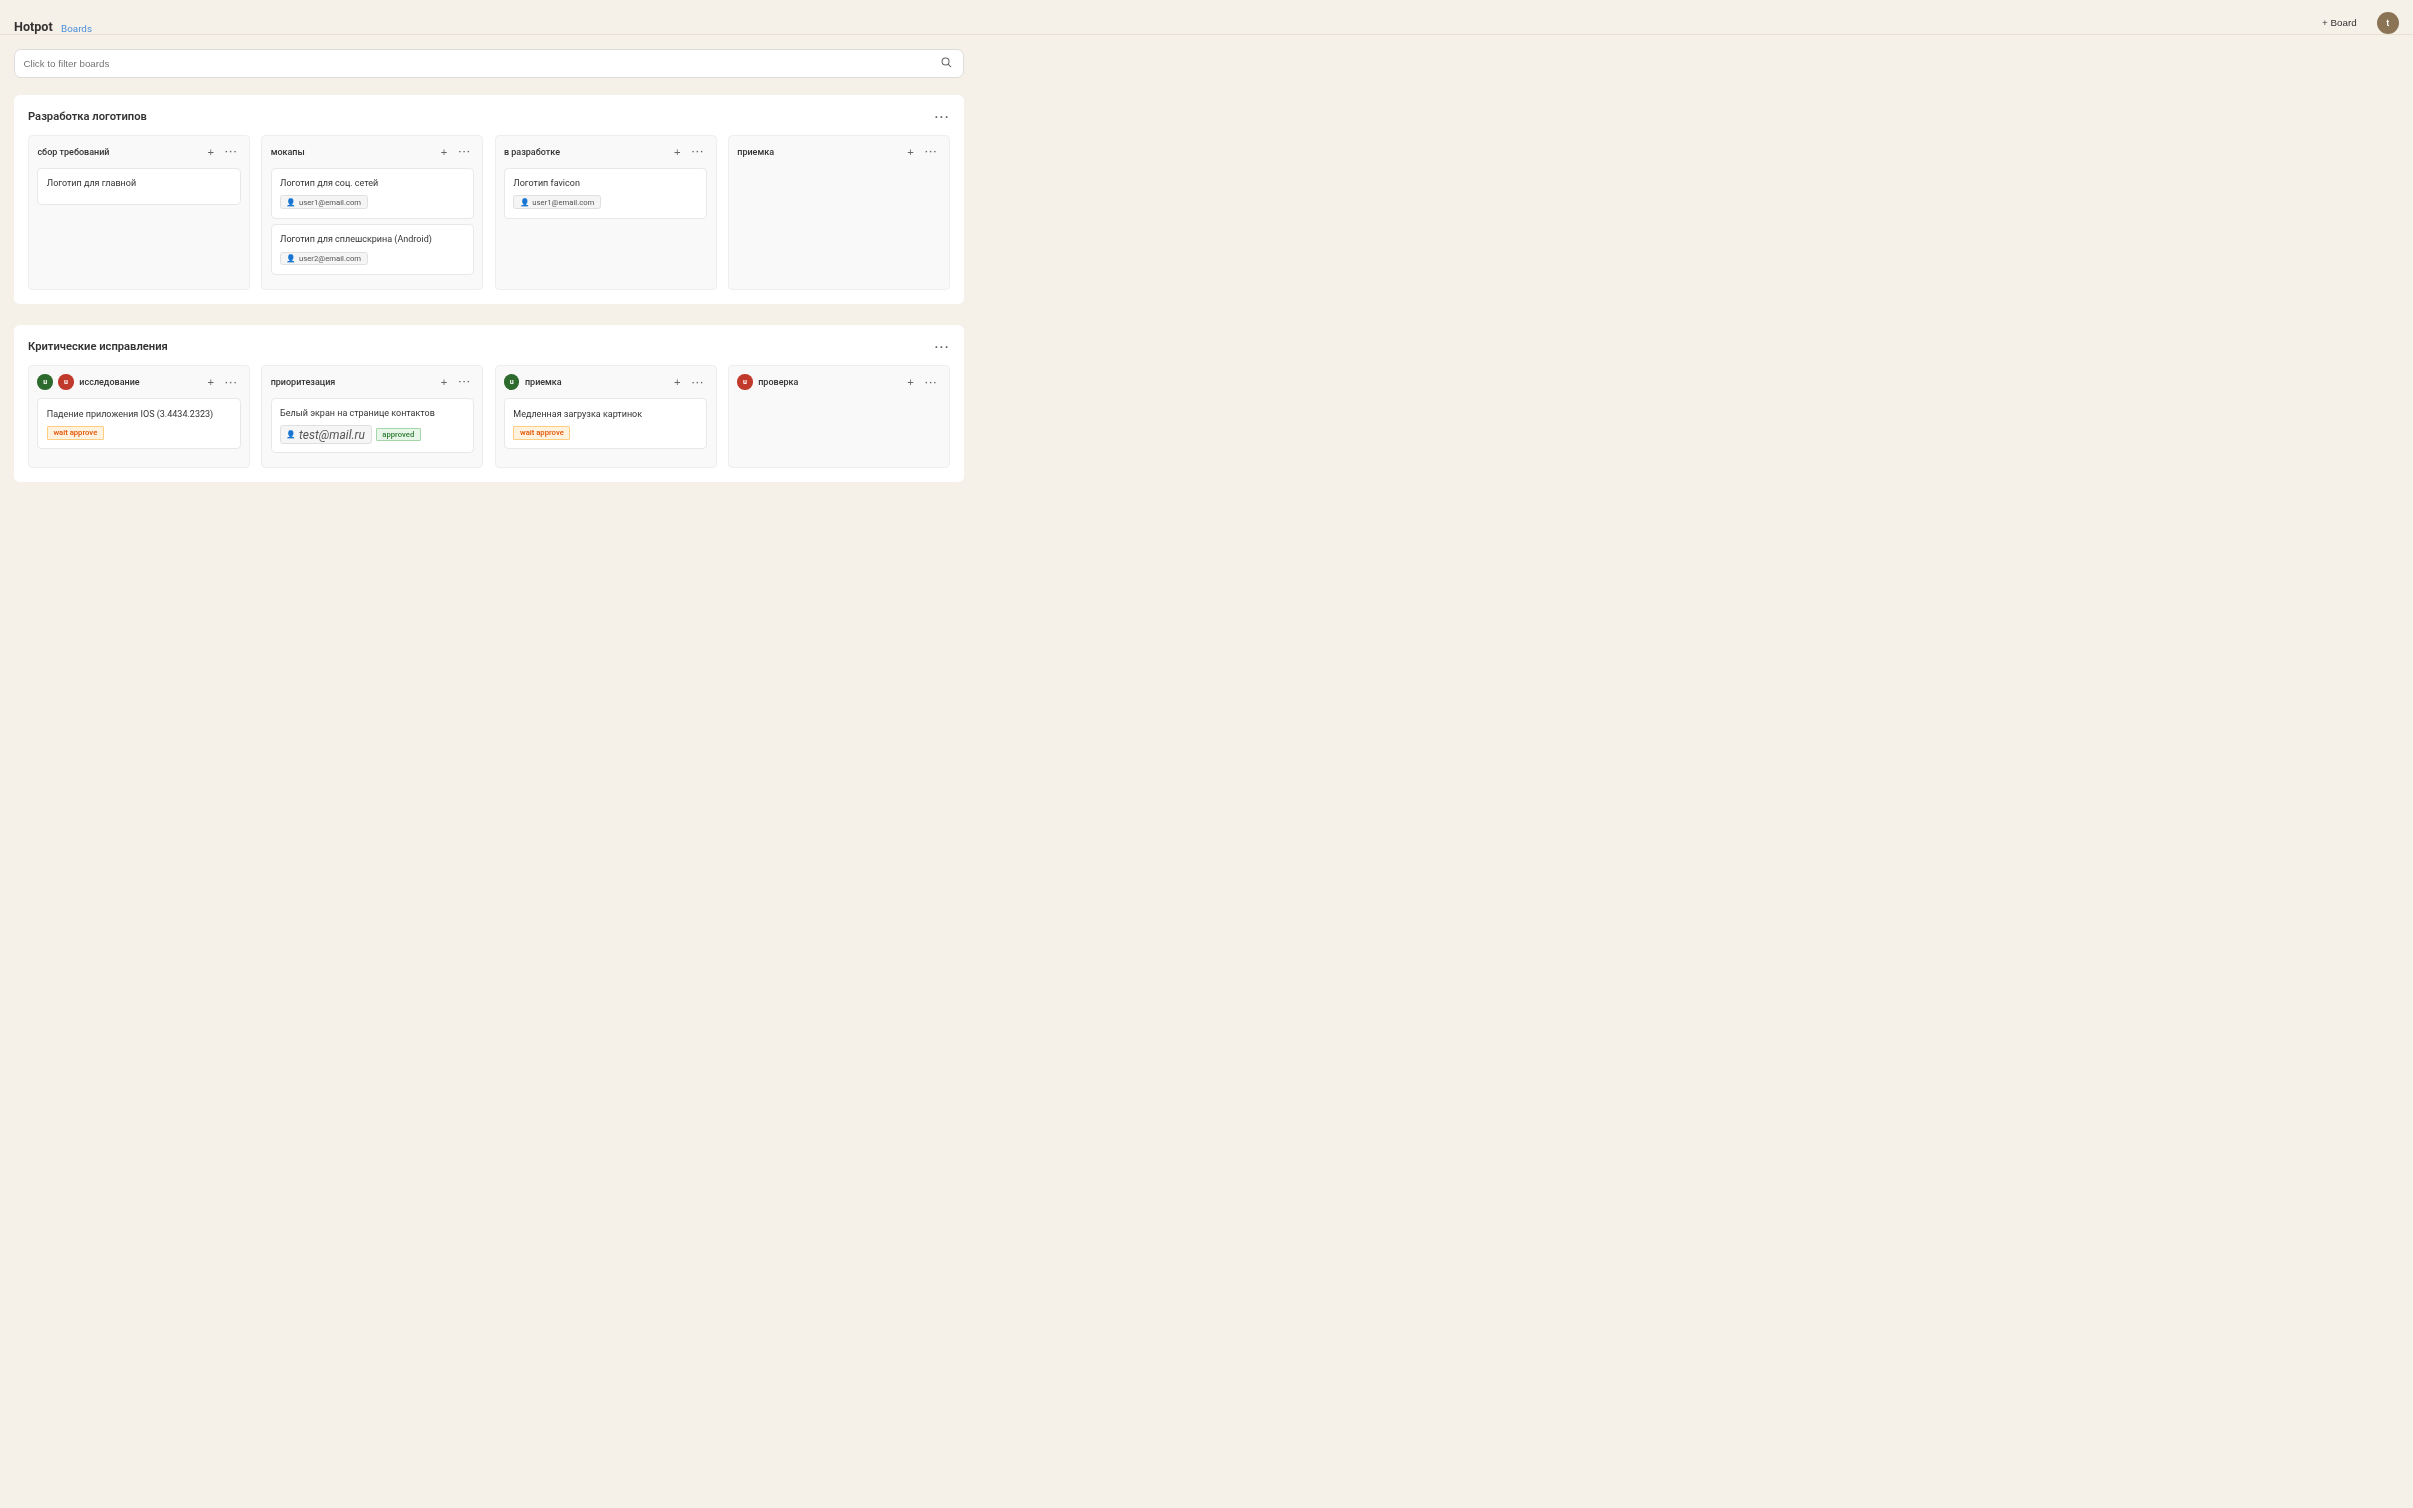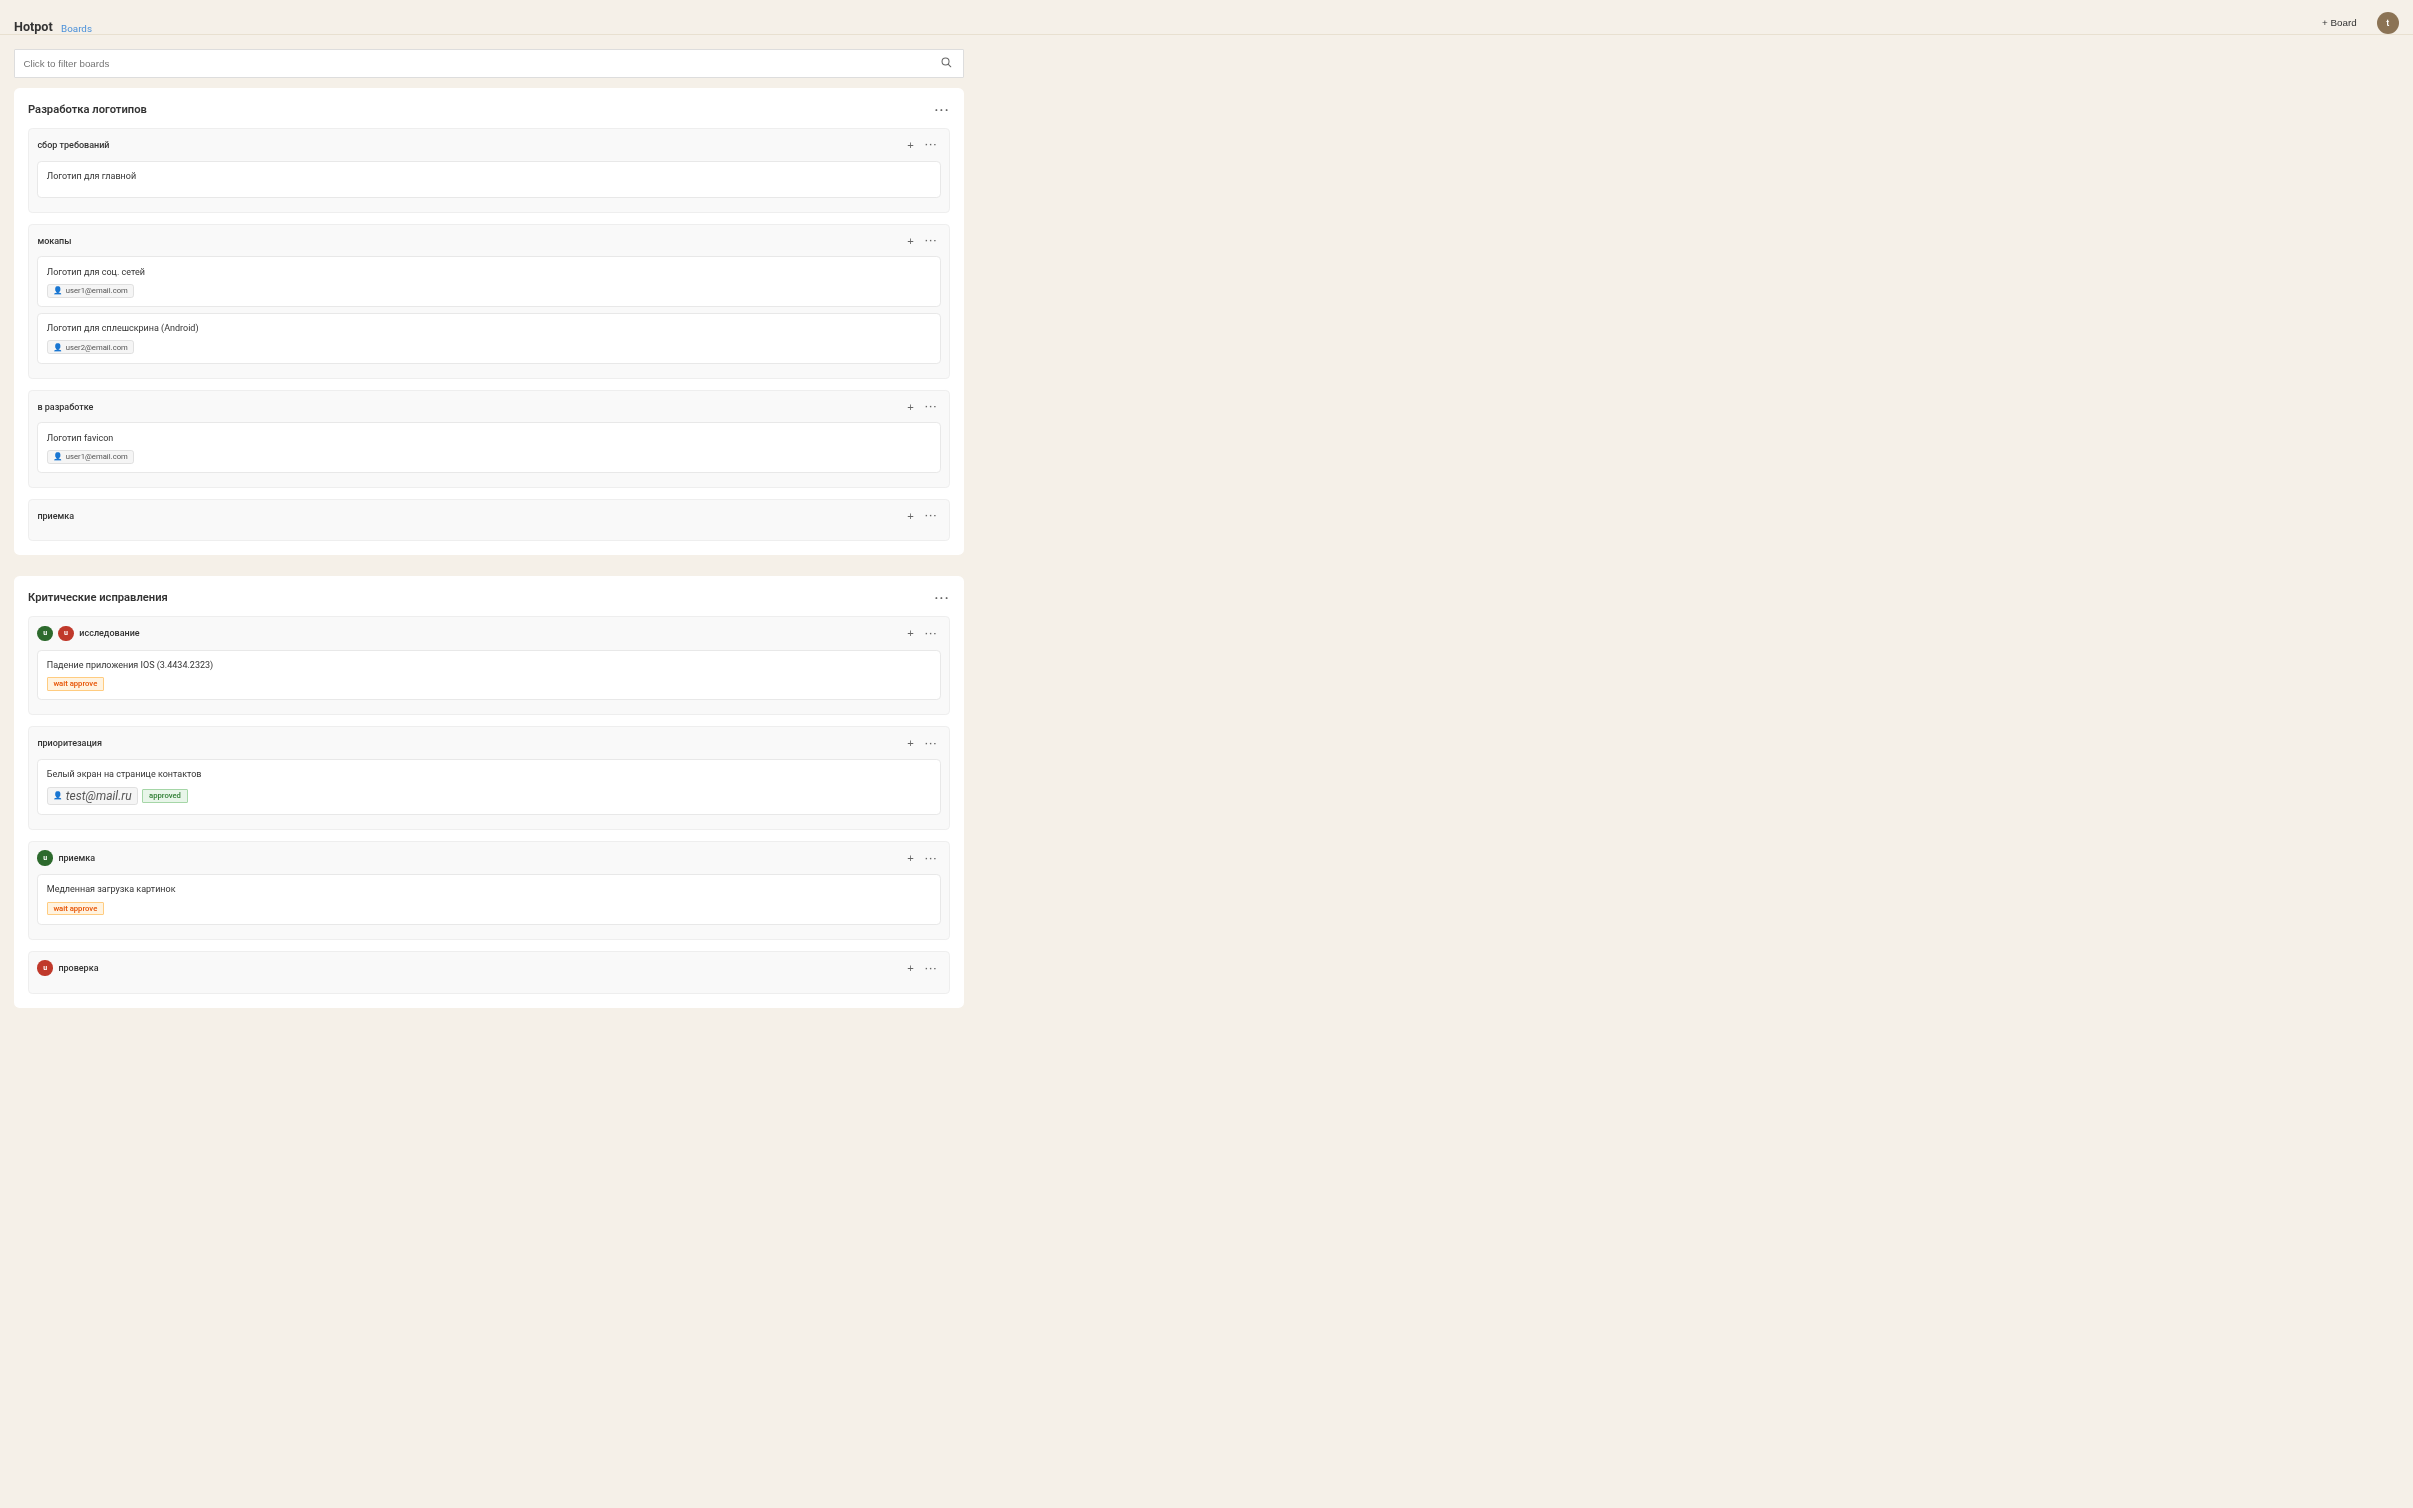--- a/index.html
+++ b/index.html
@@ -69,26 +69,26 @@
     
     .main {
       padding: 14px;
       max-width: 978px;
     }
 
     
     .search-bar-wrapper {
       background: white;
       border: 0.7px solid #ddd;
-      border-radius: 1px;
+      border-radius: 7px;
       display: flex;
       align-items: center;
       padding: 0 8.4px;
       height: 29px;
-      margin-bottom: 10px;
+      margin-bottom: 17px;
     }
     .search-input {
       flex: 1;
       border: none;
       outline: none;
       font-size: 9.8px;
       color: #999;
       background: transparent;
     }
     .search-icon-btn {
@@ -124,21 +124,20 @@
       font-size: 12.6px;
       font-weight: 700;
       letter-spacing: 1.4px;
     }
 
     
     .columns-container {
       display: flex;
       gap: 11.2px;
       overflow-x: auto;
-      flex-direction: column;
     }
 
     
     .column {
       flex: 0 0 calc(25% - 8.4px);
       min-width: 168px;
       background: #f9f9f9;
       border-radius: 4.2px;
       border: 0.7px solid #eee;
       padding: 8.4px;

